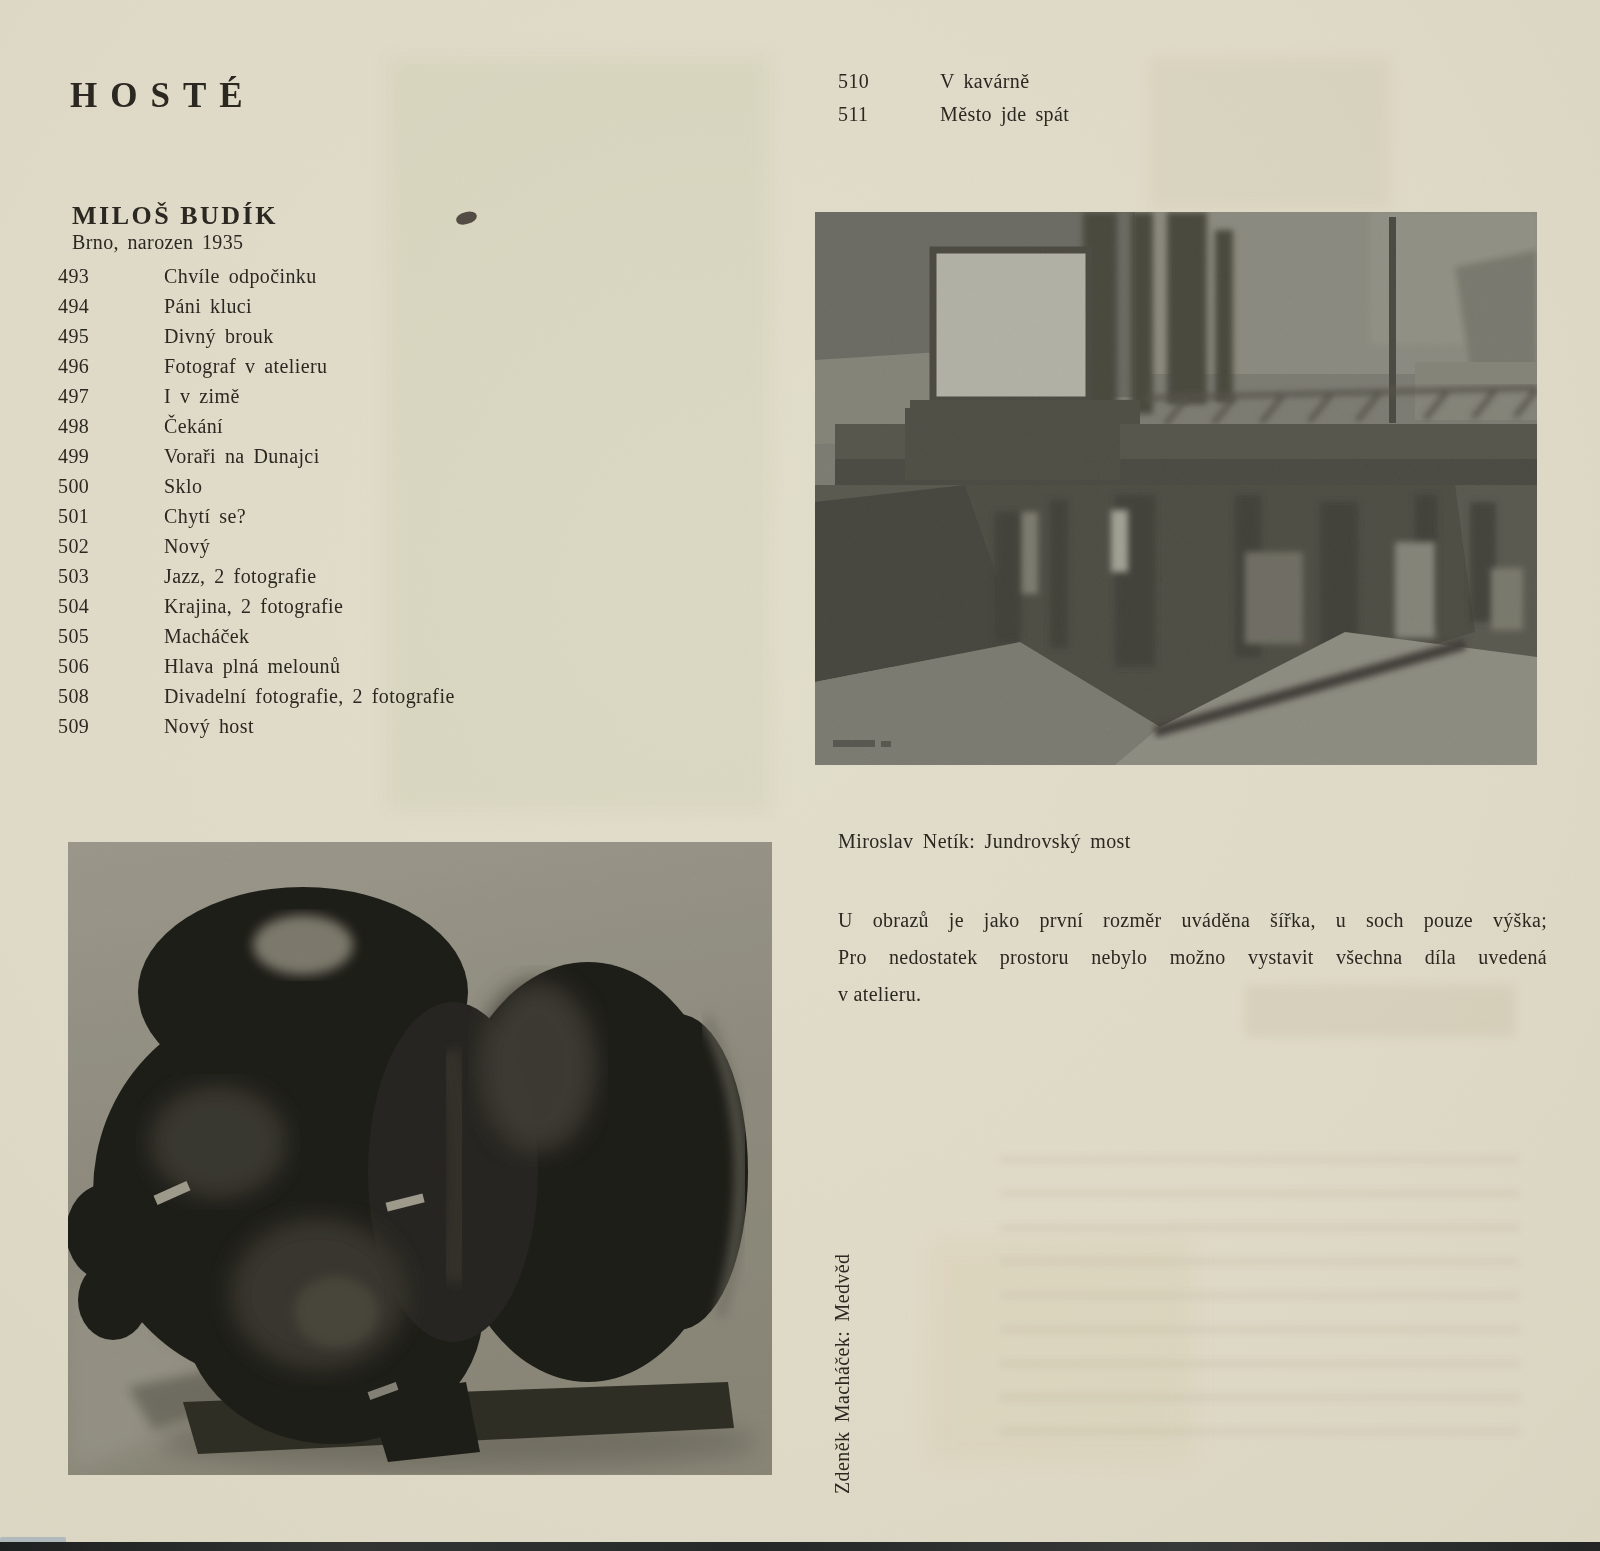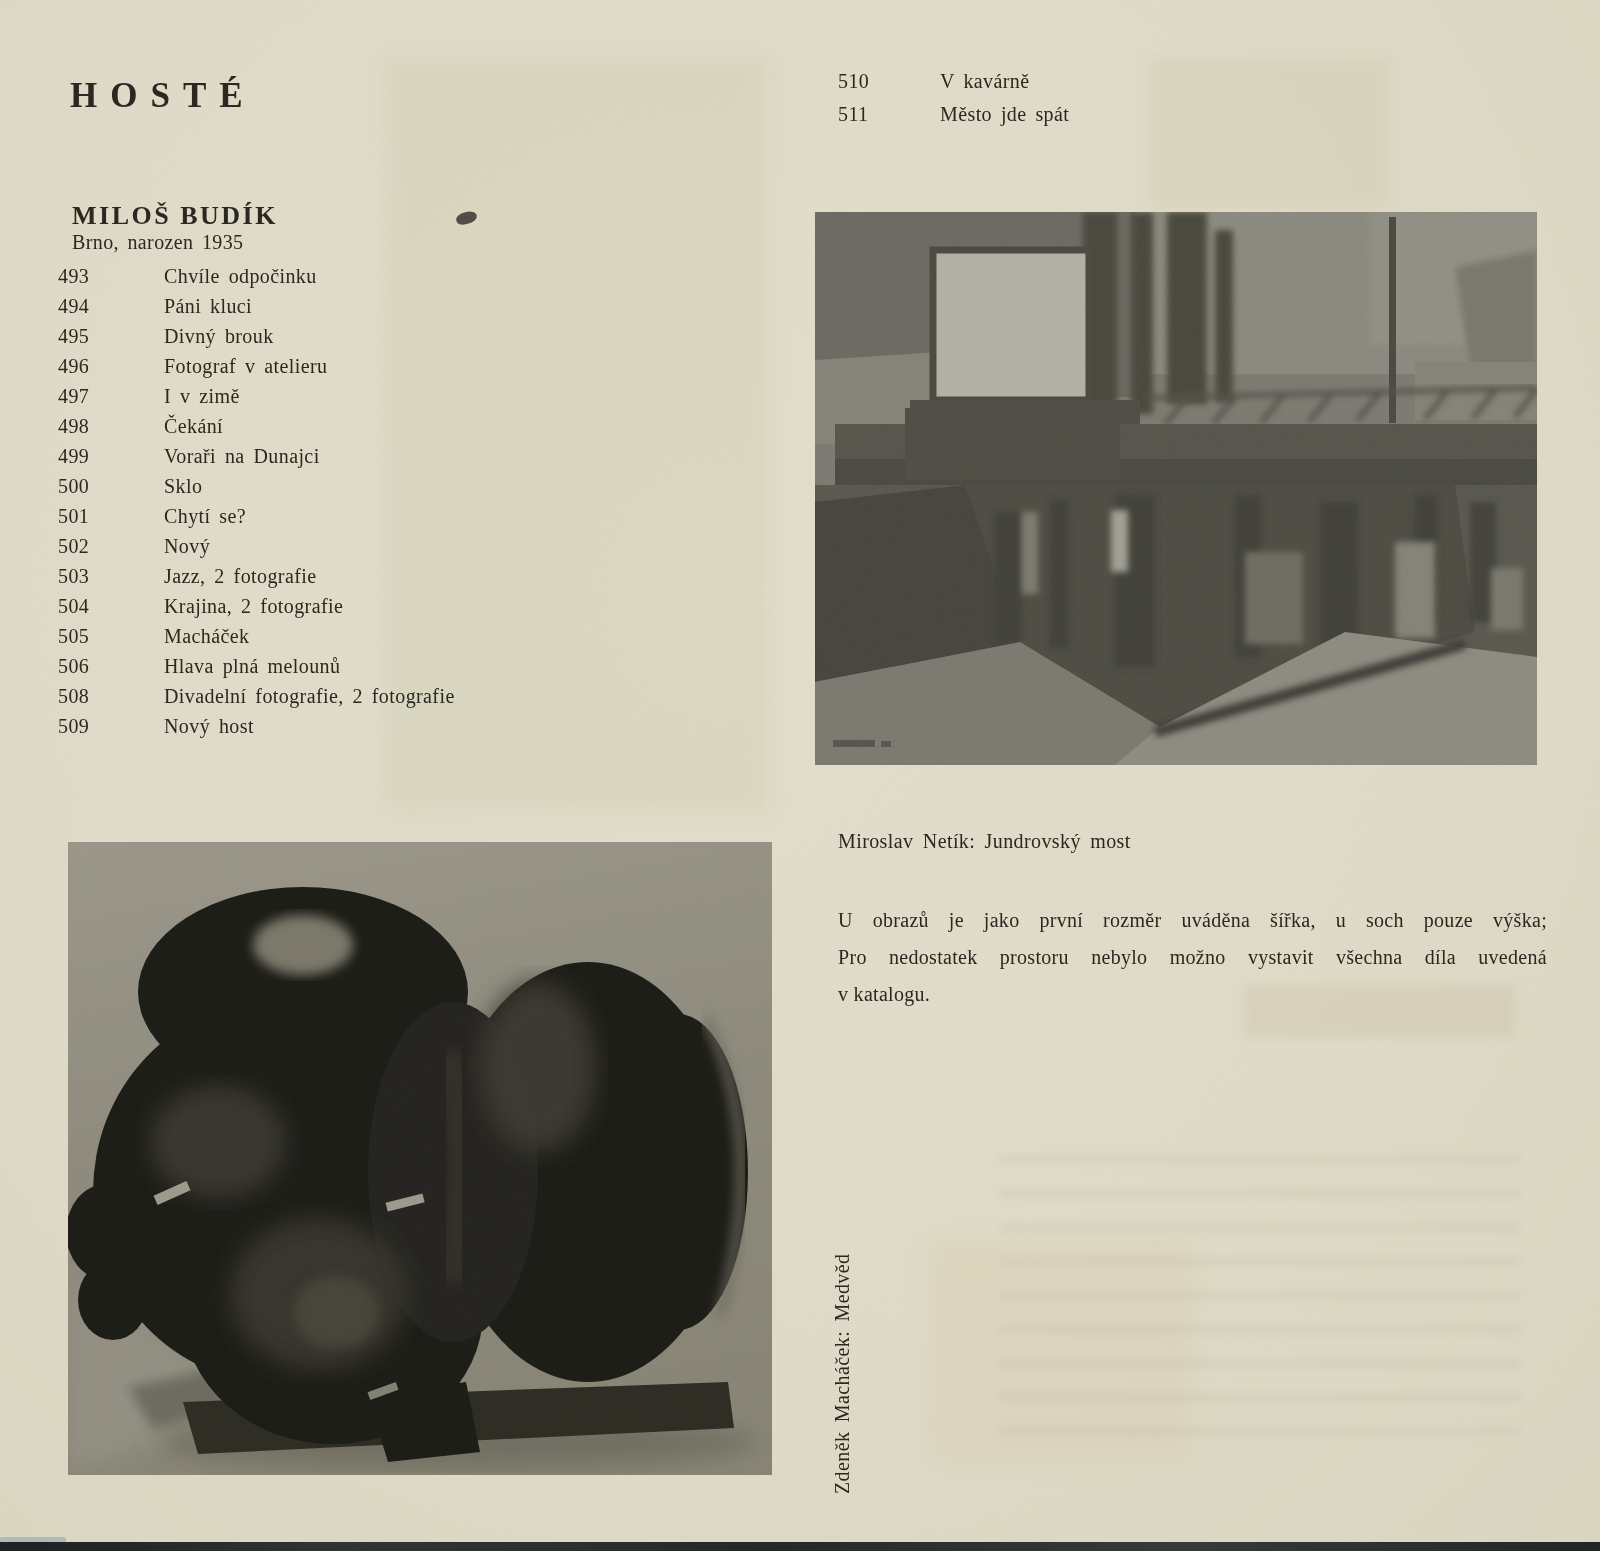--- a/index.html
+++ b/index.html
@@ -214,21 +214,21 @@
       <rect width="722" height="553" filter="url(#bnoise)" opacity="0.16"></rect>
       <rect width="722" height="553" filter="url(#wnoise)" opacity="0.10"></rect>
     </svg>
   </div>
 
   <div class="txt caption-bridge">Miroslav Netík: Jundrovský most</div>
 
   <div class="notes">
     <div class="note-full">U obrazů je jako první rozměr uváděna šířka, u soch pouze výška;</div>
     <div class="note-full">Pro nedostatek prostoru nebylo možno vystavit všechna díla uvedená</div>
-    <div>v katalogu.</div>
+    <div>v atelieru.</div>
   </div>
 
   <div class="photo" style="left:68px;top:842px;width:704px;height:633px;">
     <svg viewBox="0 0 704 633" preserveAspectRatio="none">
       <defs>
         <linearGradient id="sbg" x1="0" y1="0" x2="0.2" y2="1">
           <stop offset="0" stop-color="#c1bdad"></stop>
           <stop offset="0.55" stop-color="#b2ae9e"></stop>
           <stop offset="1" stop-color="#aba794"></stop>
         </linearGradient>

